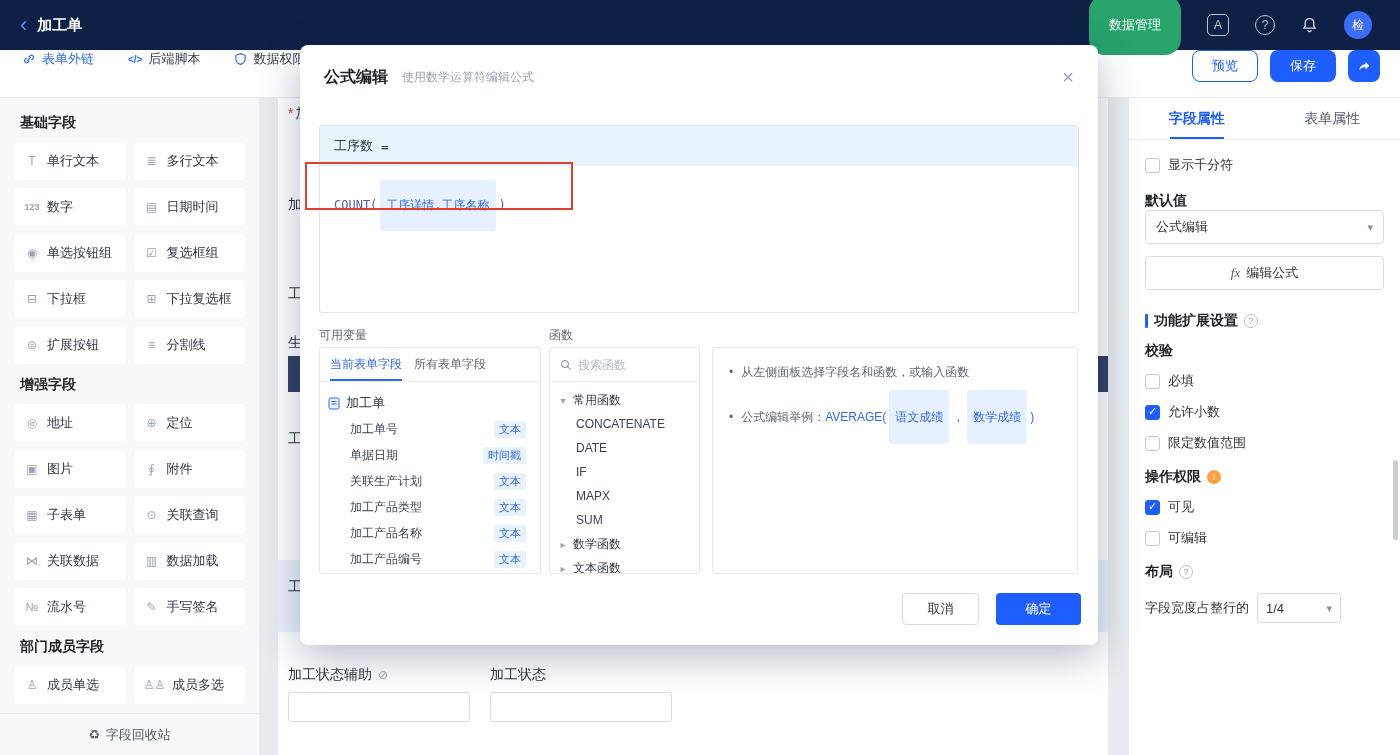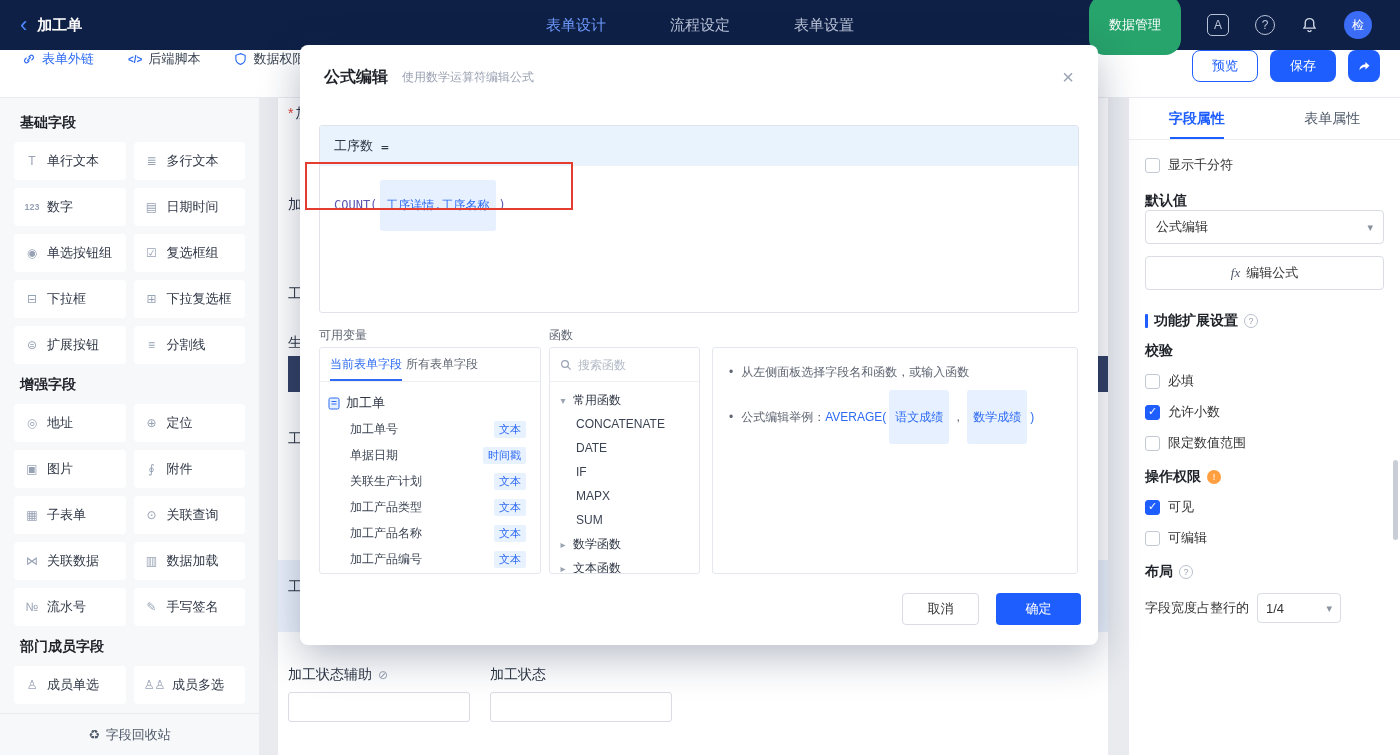--- a/index.html
+++ b/index.html
@@ -91,21 +91,21 @@
   .editor{position:absolute;left:19px;top:80px;width:760px;height:188px;border:1px solid #e0e4ea;border-radius:3px;overflow:hidden;background:#fff;}
   .editor-head{height:40px;background:#e9f3fe;display:flex;align-items:center;padding:0 14px;font-size:13px;color:#2f3745;gap:8px;font-family:"DejaVu Sans Mono",monospace;}
   .editor-body{padding:14px;font-family:"DejaVu Sans Mono",monospace;font-size:12px;color:#5a55b0;}
   .chip{display:inline-block;background:#e6f0ff;color:#2e6bf2;border-radius:3px;padding:17px 6px;margin:0 3px;font-size:12px;}
   .panel-label{position:absolute;font-size:12px;color:#5f6672;top:282px;}
   .lbl-vars{left:19px;} .lbl-funcs{left:249px;}
   .panel{position:absolute;top:302px;height:227px;border:1px solid #e4e7ed;border-radius:3px;background:#fff;overflow:hidden;}
   .panel-vars{left:19px;width:222px;}
   .panel-funcs{left:249px;width:151px;}
   .panel-info{left:412px;width:366px;padding:14px 16px;}
-  .vars-tabs{display:flex;height:34px;border-bottom:1px solid #eef0f4;padding:0 10px;gap:4px;}
+  .vars-tabs{display:flex;height:34px;border-bottom:1px solid #eef0f4;padding:0 10px;gap:12px;}
   .vars-tab{font-size:12px;color:#5f6672;display:flex;align-items:center;position:relative;cursor:pointer;}
   .vars-tab.active{color:#2e6bf2;}
   .vars-tab.active::after{content:"";position:absolute;bottom:0;left:0;width:100%;height:2px;background:#2e6bf2;}
   .tree{padding:8px 8px 0;}
   .tree-root{display:flex;align-items:center;gap:6px;font-size:13px;color:#2f3745;height:26px;cursor:pointer;}
   .tree-item{display:flex;align-items:center;justify-content:space-between;height:26px;padding-left:22px;padding-right:6px;cursor:pointer;}
   .tree-name{font-size:12px;color:#3b4453;}
   .tag{font-size:11px;color:#2e6bf2;background:#e8f1fe;border-radius:2px;padding:1px 5px;}
   .search-row{height:34px;border-bottom:1px solid #eef0f4;display:flex;align-items:center;padding:0 10px;gap:6px;}
   .search-input{border:none;outline:none;width:104px;font-size:12px;color:#333;font-family:"Liberation Sans","DejaVu Sans",sans-serif;}
@@ -124,25 +124,20 @@
 </head>
 <body>
 
 <div class="stage">
 
   <header class="topbar">
     <div class="tb-left">
       <span class="back-icon">‹</span>
       <span class="tb-title">加工单</span>
     </div>
-    <nav class="tb-tabs">
-      <span class="tb-tab active">表单设计</span>
-      <span class="tb-tab">流程设定</span>
-      <span class="tb-tab">表单设置</span>
-    </nav>
     <div class="tb-right">
       <button class="btn-green">数据管理</button>
       <span class="icon-lang">A</span>
       <span class="icon-help-top">?</span>
       <span style="display:flex;">
         <svg width="17" height="17" viewBox="0 0 16 16">
             <path d="M8 1.5c-2.4 0-4 1.8-4 4v3L2.8 10.5h10.4L12 8.5v-3c0-2.2-1.6-4-4-4z" fill="none" stroke="#cfd6e4" stroke-width="1.3"></path>
             <path d="M6.5 12.3a1.5 1.5 0 0 0 3 0" fill="none" stroke="#cfd6e4" stroke-width="1.3"></path>
           </svg>
       </span>

